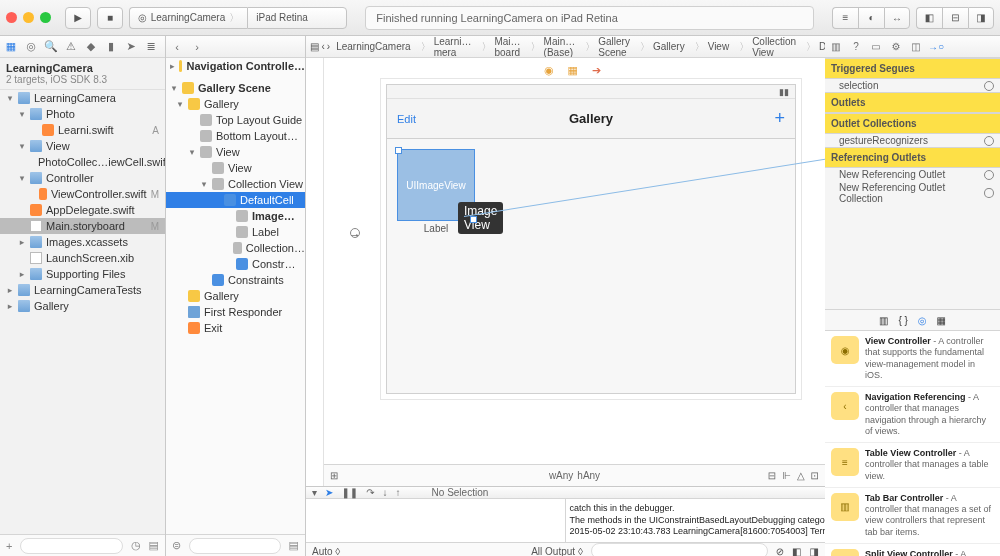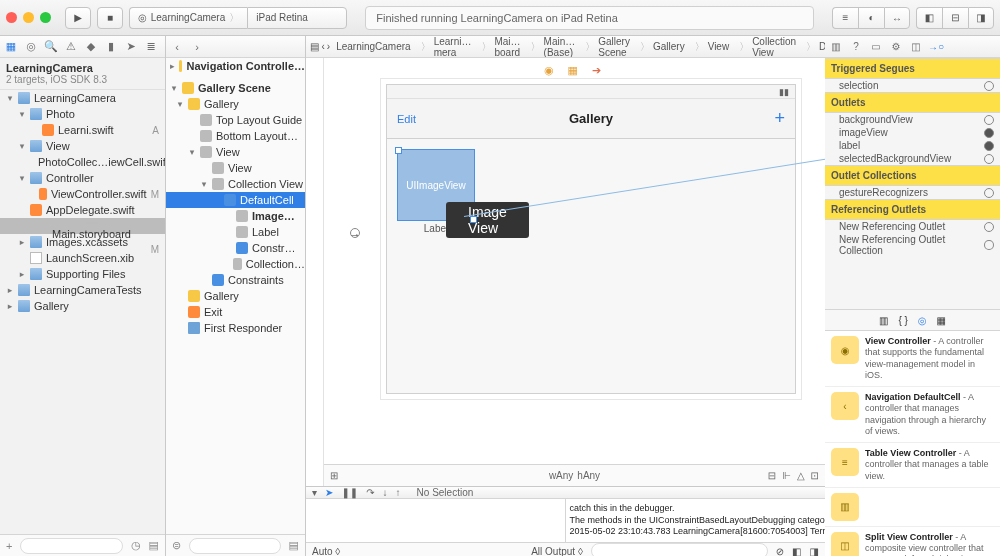--- a/index.html
+++ b/index.html
@@ -67,21 +67,21 @@
 .device-shadow { position:absolute; left:56px; top:20px; width:422px; height:322px; border:1px solid #e6e6e6; }
 .navbar { height:40px; background:#f4f4f4; border-bottom:1px solid #d0d0d0; display:flex; align-items:center; justify-content:space-between; padding:0 10px; color:#2f7fe6; position:relative;}
 .navbar .ntitle { position:absolute; left:0; right:0; text-align:center; color:#222; font-weight:600; font-size:13px; }
 .navbar .plus { font-size:18px; }
 .status-strip { height:14px; background:#f4f4f4; border-bottom:1px solid #e0e0e0; display:flex; justify-content:flex-end; align-items:center; padding:0 6px; font-size:9px; color:#666;}
 .cell { position:absolute; left:10px; top:64px; width:78px; height:96px; }
 .img-box { width:78px; height:72px; background:#9bbfe4; border:1px solid #4a90e2; display:flex; align-items:center; justify-content:center; color:#fff; font-size:10px; position:relative;}
 .handles::before,.handles::after{content:"";position:absolute;width:5px;height:5px;background:#fff;border:1px solid #4a90e2;}
 .handles::before{left:-3px;top:-3px;} .handles::after{right:-3px;bottom:-3px;}
 .lbl-under { text-align:center; font-size:10px; color:#555; margin-top:2px;}
-.tooltip { position:absolute; left:48px; top:52px; background:#333; color:#fff; font-size:14px; padding:2px 22px; border-radius:3px; }
+.tooltip { position:absolute; left:60px; top:52px; background:#333; color:#fff; font-size:12px; padding:2px 6px; border-radius:3px; }
 .connection-dot { position:absolute; width:10px;height:10px;border:1px solid #888;border-radius:50%; background:#fff; left:-30px; top:160px;}
 .connection-line { position:absolute; left:140px; top:158px; width:680px; height:1px; border-top:1px solid #8bbbe6; transform-origin:left; transform:rotate(-9deg);}
 .canvas-footer { position:absolute; bottom:0; left:0; right:0; height:22px; border-top:1px solid #d5d5d5; background:#fafafa; display:flex; align-items:center; justify-content:center; font-size:10px; color:#666; gap:4px;}
 .cf-left, .cf-right { position:absolute; display:flex; gap:6px; align-items:center; }
 .cf-left{left:6px;} .cf-right{right:6px;}
 
 
 .bottom-pane { height:70px; border-top:1px solid #c9c9c9; display:flex; flex-direction:column;}
 .dbg-bar { height:22px; background:linear-gradient(#fdfdfd,#efefef); border-bottom:1px solid #d5d5d5; display:flex; align-items:center; padding:0 6px; gap:8px; font-size:10px; color:#666;}
 .dbg-body { flex:1; display:flex; }
@@ -195,21 +195,21 @@
           <span class="disc"></span>
           <span class="fico swift"></span>
           <span>ViewController.swift</span>
           <span class="badge">M</span>
         </div>
         <div class="row" style="padding-left: 18px;">
           <span class="disc"></span>
           <span class="fico swift"></span>
           <span>AppDelegate.swift</span>
         </div>
-        <div class="row sel" style="padding-left: 18px; flex-direction: column;">
+        <div class="row sel" style="padding-left: 18px;">
           <span class="disc"></span>
           <span class="fico sb"></span>
           <span>Main.storyboard</span>
           <span class="badge">M</span>
         </div>
         <div class="row" style="padding-left: 18px;">
           <span class="disc">▸</span>
           <span class="fico folder"></span>
           <span>Images.xcassets</span>
         </div>
@@ -300,47 +300,47 @@
             <span class="fico gray"></span>
             <span>Image…</span>
           </div>
           <div class="row" style="padding-left: 58px;">
             <span class="disc"></span>
             <span class="fico gray"></span>
             <span>Label</span>
           </div>
           <div class="row" style="padding-left: 58px;">
             <span class="disc"></span>
+            <span class="fico gray"></span>
+            <span>Collection…</span>
+          </div>
+          <div class="row" style="padding-left: 58px;">
+            <span class="disc"></span>
             <span class="fico blue"></span>
             <span>Constr…</span>
           </div>
-          <div class="row" style="padding-left: 58px;">
-            <span class="disc"></span>
-            <span class="fico gray"></span>
-            <span>Collection…</span>
-          </div>
           <div class="row" style="padding-left: 34px;">
             <span class="disc"></span>
             <span class="fico blue"></span>
             <span>Constraints</span>
           </div>
           <div class="row" style="padding-left: 10px;">
             <span class="disc"></span>
             <span class="fico yellow"></span>
             <span>Gallery</span>
           </div>
           <div class="row" style="padding-left: 10px;">
             <span class="disc"></span>
+            <span class="fico cube"></span>
+            <span>First Responder</span>
+          </div>
+          <div class="row" style="padding-left: 10px;">
+            <span class="disc"></span>
             <span class="fico swift"></span>
             <span>Exit</span>
-          </div>
-          <div class="row" style="padding-left: 10px;">
-            <span class="disc"></span>
-            <span class="fico cube"></span>
-            <span>First Responder</span>
           </div>
         </div>
     </div>
     <div class="outline-footer">
       <span>⊜</span>
       <div class="filterbox"></div>
       <span>▤</span>
     </div>
   </div>
 
@@ -431,21 +431,21 @@
     </div>
 
     <div class="bottom-pane">
       <div class="dbg-bar">
         <span class="ic">▾</span>
         <span class="ic active">➤</span>
         <span class="ic">❚❚</span>
         <span class="ic">↷</span>
         <span class="ic">↓</span>
         <span class="ic">↑</span>
-        <span style="margin-left:8px">No Selection</span>
+        <span style="margin-left:23px">No Selection</span>
       </div>
       <div class="dbg-body">
         <div class="dbg-left"></div>
         <div class="dbg-right">
             <pre>catch this in the debugger.
 The methods in the UIConstraintBasedLayoutDebugging category on UIView listed in &lt;UIKit/UIView.h&gt; may also be helpful.
 2015-05-02 23:10:43.783 LearningCamera[81600:7054003] Terminating since there is no system app.</pre>
           </div>
       </div>
       <div class="dbg-footer">
@@ -470,38 +470,20 @@
       <span class="ic active">→○</span>
     </div>
 
     <div class="insp-sec-title">Triggered Segues</div>
     <div class="insp-row">
         <span>selection</span>
         <span class="circ"></span>
       </div>
 
     <div class="insp-sec-title">Outlets</div>
-    <div id="outlet-rows">
-        <div class="insp-row">
-          <span>backgroundView</span>
-          <span class="circ "></span>
-        </div>
-        <div class="insp-row">
-          <span>imageView</span>
-          <span class="circ filled"></span>
-        </div>
-        <div class="insp-row">
-          <span>label</span>
-          <span class="circ filled"></span>
-        </div>
-        <div class="insp-row">
-          <span>selectedBackgroundView</span>
-          <span class="circ "></span>
-        </div>
-      </div>
 
     <div class="insp-sec-title">Outlet Collections</div>
     <div class="insp-row">
         <span>gestureRecognizers</span>
         <span class="circ"></span>
       </div>
 
     <div class="insp-sec-title">Referencing Outlets</div>
     <div class="insp-row">
         <span>New Referencing Outlet</span>
@@ -519,28 +501,29 @@
       <span class="ic active">◎</span>
       <span class="ic">▦</span>
     </div>
     <div class="lib-list" id="lib-list">
         <div class="lib-item">
           <div class="lib-ico">◉</div>
           <div class="lib-text"><b>View Controller</b> - A controller that supports the fundamental view-management model in iOS.</div>
         </div>
         <div class="lib-item">
           <div class="lib-ico">‹</div>
-          <div class="lib-text"><b>Navigation DefaultCell</b> - A controller that manages navigation through a hierarchy of views.</div>
+          <div class="lib-text"><b>Navigation Referencing</b> - A controller that manages navigation through a hierarchy of views.</div>
         </div>
         <div class="lib-item">
           <div class="lib-ico">≡</div>
           <div class="lib-text"><b>Table View Controller</b> - A controller that manages a table view.</div>
         </div>
         <div class="lib-item">
           <div class="lib-ico">▥</div>
+          <div class="lib-text"><b>Tab Bar Controller</b> - A controller that manages a set of view controllers that represent tab bar items.</div>
         </div>
         <div class="lib-item">
           <div class="lib-ico">◫</div>
           <div class="lib-text"><b>Split View Controller</b> - A composite view controller that manages left and right view controll…</div>
         </div>
       </div>
   </div>
 </div>
 
 </body></html>

